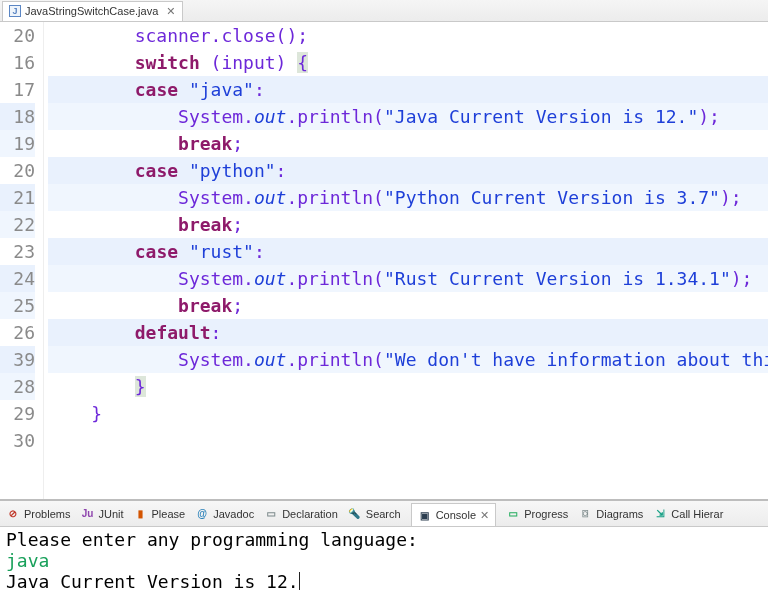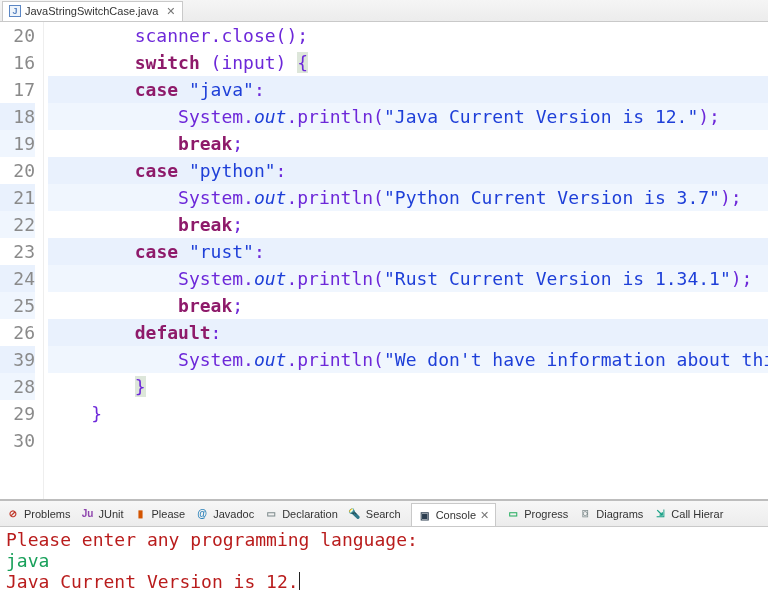--- a/index.html
+++ b/index.html
@@ -108,21 +108,21 @@
     padding: 2px 6px 6px 6px;
     font-size: 18px;
     font-family: Menlo, Consolas, monospace;
   }
   .termline {
     font-size: 11px;
     font-family: "Segoe UI", Arial, sans-serif;
     color: #7a7a7a;
     padding: 4px 0 6px 0;
   }
-  .cout { color:#b91c1c; }
+  .cout { color:#000000; }
   .cin  { color:#18a05a; }
   .caret { display:inline-block; width:1px; height:18px; background:#222; vertical-align:-2px; }
 </style>
 </head>
 <body>
 
 <div class="tabbar">
   <div class="tab">
     <span class="j-icon">J</span>
     <span>JavaStringSwitchCase.java</span>

